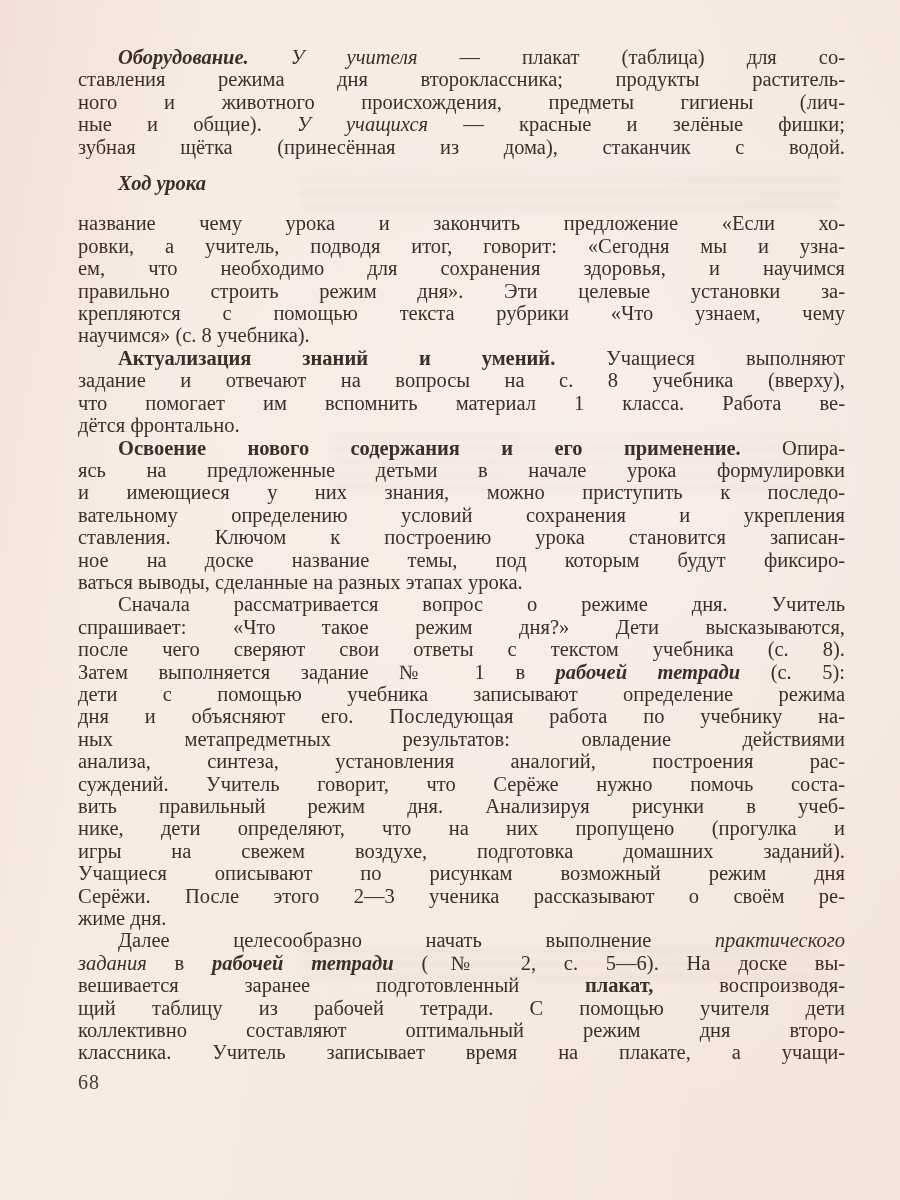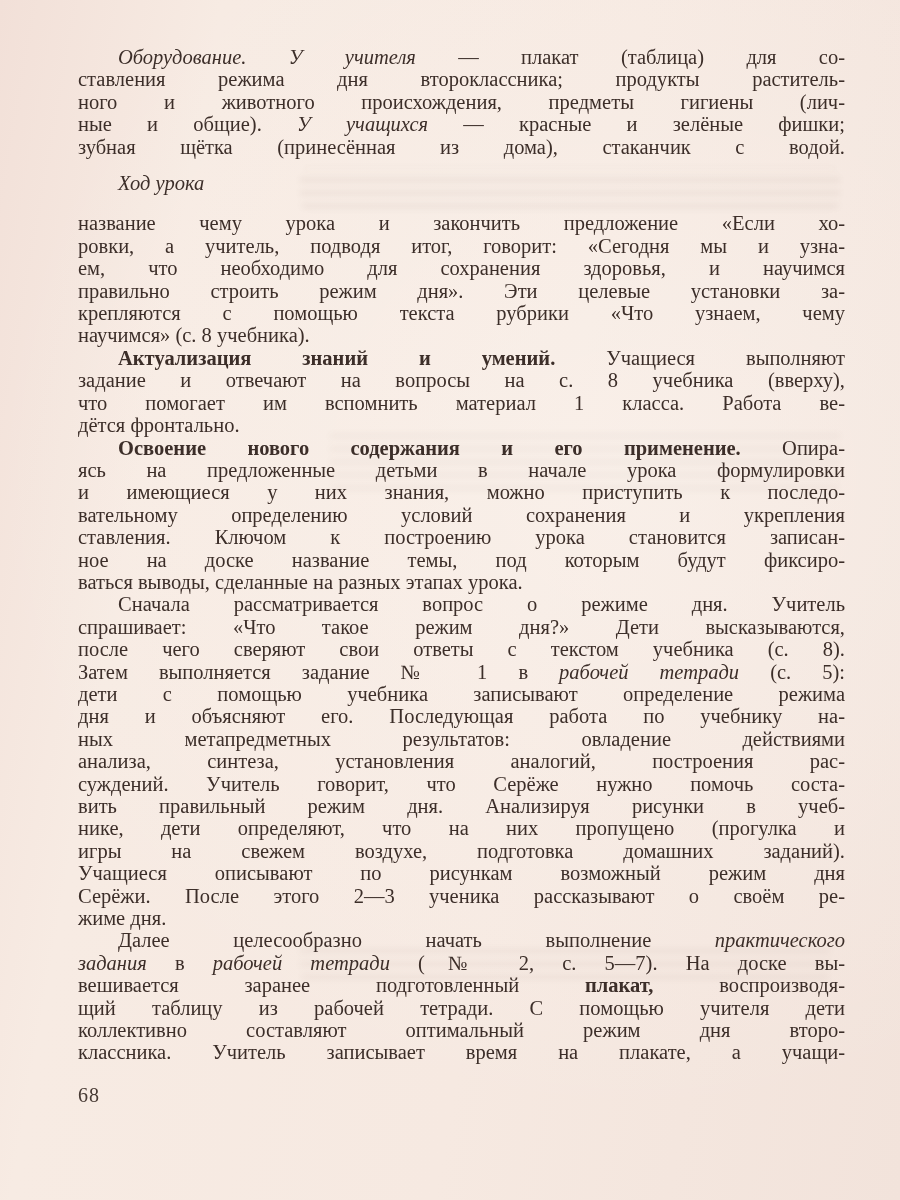--- a/index.html
+++ b/index.html
@@ -16,22 +16,22 @@
     font-size:20.5px;line-height:22.4px;
     text-rendering:optimizeLegibility;
   }
   .para .line{text-align:justify;text-align-last:justify;}
   .para .line.end{text-align-last:left;}
   .para .line.first{text-indent:40px;}
   .heading{margin:14px 0 18px 40px;}
   .s-n{font-weight:normal;font-style:normal;}
   .s-b{font-weight:bold;}
   .s-i{font-style:italic;}
-  .s-bi{font-weight:normal;font-style:italic;}
-  .page-number{margin-top:20px;font-size:20px;color:#473a34;letter-spacing:1px;}
+  .s-bi{font-weight:bold;font-style:italic;}
+  .page-number{margin-top:7px;font-size:20px;color:#473a34;letter-spacing:1px;}
   
   .ghost{position:absolute;border-radius:6px;filter:blur(3px);opacity:.18;
     background:repeating-linear-gradient(0deg,rgba(120,90,80,.55) 0 4px,rgba(0,0,0,0) 4px 13px);}
   .g1{left:300px;top:168px;width:540px;height:40px;}
   .g2{left:330px;top:430px;width:510px;height:60px;opacity:.12;}
   .g3{left:300px;top:945px;width:530px;height:34px;opacity:.14;}
 </style>
 </head>
 <body>
 
@@ -87,21 +87,21 @@
           <div class="line"><span class="s-n">суждений. Учитель говорит, что Серёже нужно помочь соста-</span></div>
           <div class="line"><span class="s-n">вить правильный режим дня. Анализируя рисунки в учеб-</span></div>
           <div class="line"><span class="s-n">нике, дети определяют, что на них пропущено (прогулка и</span></div>
           <div class="line"><span class="s-n">игры на свежем воздухе, подготовка домашних заданий).</span></div>
           <div class="line"><span class="s-n">Учащиеся описывают по рисункам возможный режим дня</span></div>
           <div class="line"><span class="s-n">Серёжи. После этого 2—3 ученика рассказывают о своём ре-</span></div>
           <div class="line end"><span class="s-n">жиме дня.</span></div>
         </div>
         <div class="para">
           <div class="line first"><span class="s-n">Далее целесообразно начать выполнение </span><span class="s-i">практического</span></div>
-          <div class="line"><span class="s-i">задания</span><span class="s-n"> в </span><span class="s-bi">рабочей тетради</span><span class="s-n"> (№ 2, с. 5—7). На доске вы-</span></div>
+          <div class="line"><span class="s-i">задания</span><span class="s-n"> в </span><span class="s-bi">рабочей тетради</span><span class="s-n"> (№ 2, с. 5—6). На доске вы-</span></div>
           <div class="line"><span class="s-n">вешивается заранее подготовленный </span><span class="s-b">плакат,</span><span class="s-n"> воспроизводя-</span></div>
           <div class="line"><span class="s-n">щий таблицу из рабочей тетради. С помощью учителя дети</span></div>
           <div class="line"><span class="s-n">коллективно составляют оптимальный режим дня второ-</span></div>
           <div class="line"><span class="s-n">классника. Учитель записывает время на плакате, а учащи-</span></div>
         </div>
       </div>
     <div class="page-number">68</div>
   </div>
 </div>
 

